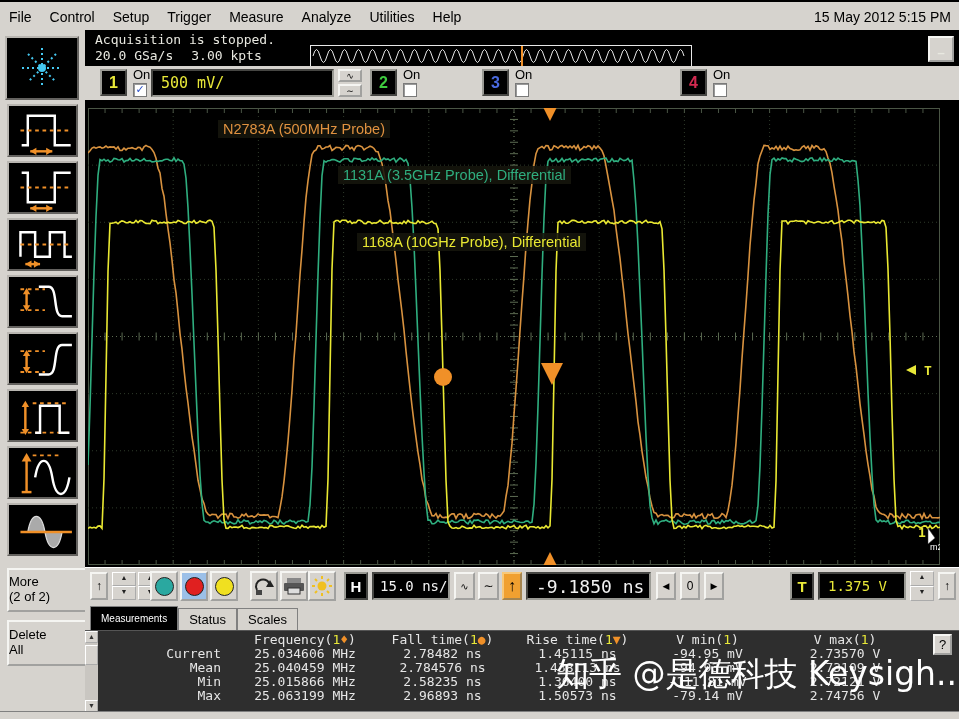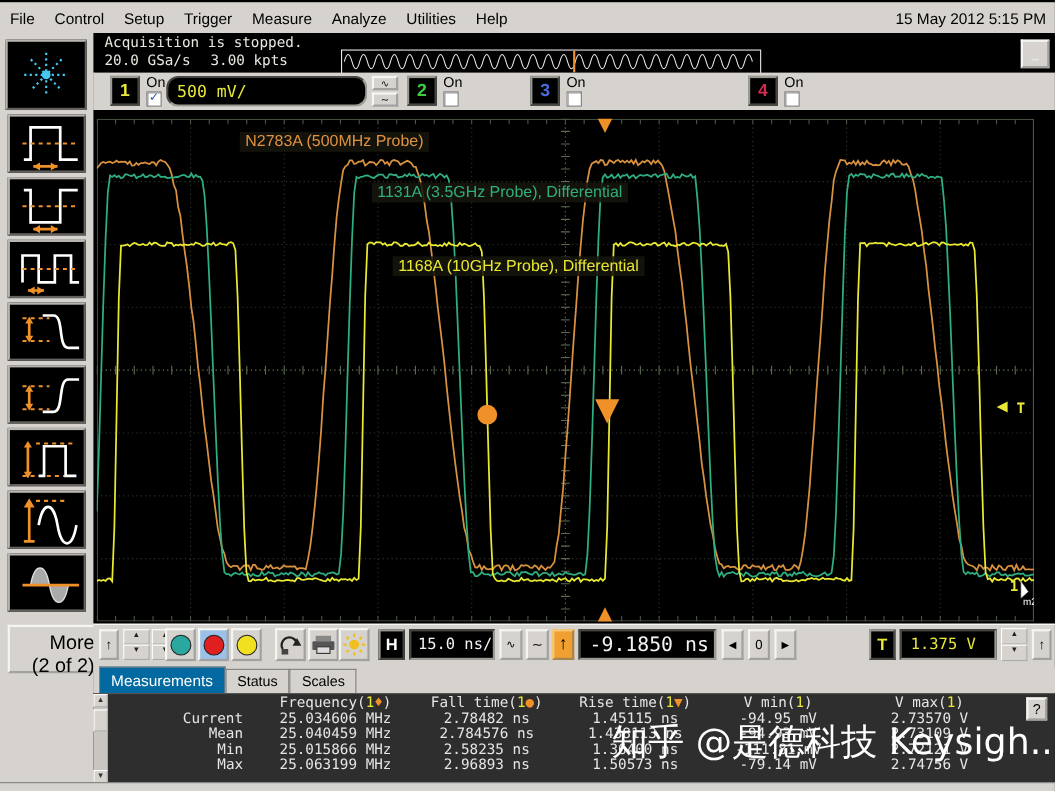--- a/index.html
+++ b/index.html
@@ -20,35 +20,35 @@
   
   .b3d{background:#d6d3ce;border:2px outset #f5f5f2;box-sizing:border-box;display:flex;align-items:center;justify-content:center;cursor:default;}
   .blk{background:#000;border:2px outset #9a9a94;box-sizing:border-box;display:flex;align-items:center;justify-content:center;}
   .disp{background:#000;border:2px inset #9a9a94;box-sizing:border-box;display:flex;align-items:center;font-family:"DejaVu Sans Mono",monospace;}
   .icon-btn{background:#000;border:2px outset #b8b5b0;box-sizing:border-box;}
   .chk{width:12px;height:12px;background:#fff;border:1px solid #7a7a7a;box-shadow:inset 1px 1px 0 #999;font-size:11px;line-height:11px;color:#2a50c8;text-align:center;}
   .onlbl{font-size:13px;color:#000;}
   .chnum{font-weight:bold;font-size:16px;}
   
   .tab{height:21px;padding:0 10px;font-size:13px;display:flex;align-items:center;border:1px solid #808080;border-bottom:none;background:#d6d3ce;color:#000;}
-  .tab.active{background:#0369a1;color:#fff;height:23px;font-size:14px;}
+  .tab.active{background:#000000;color:#fff;height:23px;font-size:10px;}
   
   .mtable{position:absolute;left:16px;top:2px;font-family:"DejaVu Sans Mono",monospace;font-size:13px;color:#e6e6e6;}
   .mrow{display:grid;grid-template-columns:134px 140px 135px 135px 125px 150px;height:14px;line-height:14px;}
   .mrow .lab{text-align:right;padding-right:14px;}
   .mrow .val{text-align:center;}
   .ch1c{color:#e8e838;}
   .symc{color:#f09028;}
   
   .sbar{position:absolute;left:0;top:0;width:13px;height:81px;background:#c9c6c1;}
   .sbtn{width:13px;height:12px;background:#d6d3ce;border:1px outset #fff;box-sizing:border-box;font-size:7px;text-align:center;line-height:10px;color:#333;}
   .sthumb{width:13px;height:20px;background:#d6d3ce;border:1px outset #fff;box-sizing:border-box;margin-top:2px;}
   .trace-label{position:absolute;font-size:14.5px;padding:1px 5px;background:rgba(22,22,12,0.88);white-space:nowrap;}
   .wm{position:absolute;left:556px;top:652px;width:410px;font-family:"DejaVu Sans",sans-serif;font-size:33px;color:#ffffff;z-index:50;white-space:nowrap;overflow:hidden;}
-  .sidebtn{position:absolute;left:7px;width:81px;background:#d6d3ce;border:2px outset #f5f5f2;box-sizing:border-box;text-align:right;font-size:18px;color:#000;}
+  .sidebtn{position:absolute;left:7px;width:81px;background:#d6d3ce;border:2px outset #f5f5f2;box-sizing:border-box;text-align:left;font-size:13px;color:#000;}
   .spin{display:flex;flex-direction:column;}
   .spin .sb{flex:1;background:#d6d3ce;border:1px outset #fff;font-size:7px;line-height:9px;text-align:center;color:#222;}
   .circb{width:17px;height:17px;border-radius:50%;border:1.5px solid #222;}
 </style>
 </head>
 <body>
 
 <div class="abs menubar">
   <span class="menu-item">File</span>
   <span class="menu-item">Control</span>
@@ -137,20 +137,24 @@
           <style>.w{fill:none;stroke:#fff;stroke-width:2}.o{stroke:#f09028;stroke-width:2}.od{stroke:#f09028;stroke-width:1.5;stroke-dasharray:3,3}.of{fill:#f09028}</style>
           <path d="M8,22 c3,-17 11,-17 14,0 z" fill="#aaa" stroke="#ddd"></path>
           <path d="M22,22 c3,17 11,17 14,0 z" fill="#aaa" stroke="#ddd"></path>
           <line class="o" x1="2" y1="22" x2="44" y2="22" stroke-width="2.5"></line>
         </svg></div>
     </div>
   <div class="sidebtn" style="top:538px;height:44px;padding-top:4px;">
     <div>More</div>
     <div>(2 of 2)</div>
   </div>
+  <div class="sidebtn" style="top:590px;height:46px;padding-top:5px;">
+    <div>Delete</div>
+    <div>All</div>
+  </div>
 </div>
 
 <div class="abs hdrstrip">
   <div class="abs" style="left:10px;top:2px;">Acquisition is stopped.</div>
   <div class="abs" style="left:10px;top:18px;"><span>20.0 GSa/s</span><span style="margin-left:18px;">3.00 kpts</span></div>
   <div class="abs" style="left:225px;top:15px;width:380px;height:22px;border:1px solid #e8e8e8;background:#000;">
     <svg id="preview-svg" width="378" height="20">
         <path d="M2,10 q3.5,-13 7,0 q3.5,13 7,0 q3.5,-13 7,0 q3.5,13 7,0 q3.5,-13 7,0 q3.5,13 7,0 q3.5,-13 7,0 q3.5,13 7,0 q3.5,-13 7,0 q3.5,13 7,0 q3.5,-13 7,0 q3.5,13 7,0 q3.5,-13 7,0 q3.5,13 7,0 q3.5,-13 7,0 q3.5,13 7,0 q3.5,-13 7,0 q3.5,13 7,0 q3.5,-13 7,0 q3.5,13 7,0 q3.5,-13 7,0 q3.5,13 7,0 q3.5,-13 7,0 q3.5,13 7,0 q3.5,-13 7,0 q3.5,13 7,0 q3.5,-13 7,0 q3.5,13 7,0 q3.5,-13 7,0 q3.5,13 7,0 q3.5,-13 7,0 q3.5,13 7,0 q3.5,-13 7,0 q3.5,13 7,0 q3.5,-13 7,0 q3.5,13 7,0 q3.5,-13 7,0 q3.5,13 7,0 q3.5,-13 7,0 q3.5,13 7,0 q3.5,-13 7,0 q3.5,13 7,0 q3.5,-13 7,0 q3.5,13 7,0 q3.5,-13 7,0 q3.5,13 7,0 q3.5,-13 7,0 q3.5,13 7,0 q3.5,-13 7,0 q3.5,13 7,0 q3.5,-13 7,0 q3.5,13 7,0 q3.5,-13 7,0" fill="none" stroke="#e8e8e8" stroke-width="1"></path>
         <line x1="211" x2="211" y1="0" y2="20" stroke="#f09028" stroke-width="2"></line>
       </svg>
@@ -160,21 +164,21 @@
   </div>
 </div>
 
 <div class="abs chrow">
 
   <div class="abs blk" style="left:15px;top:3px;width:27px;height:27px;">
       <span class="chnum" style="color:#e8e838;">1</span>
     </div>
   <div class="abs onlbl" style="left:48px;top:1px;">On</div>
   <div class="abs chk" style="left:48px;top:17px;"><span>✓</span></div>
-  <div class="abs disp" style="left:66px;top:3px;width:183px;height:28px;color:#e8e838;font-size:15px;padding-left:8px;border-radius:11px;">
+  <div class="abs disp" style="left:66px;top:3px;width:183px;height:28px;color:#e8e838;font-size:15px;padding-left:8px;">
       <span>500 mV/</span>
     </div>
   <div class="abs b3d" style="left:253px;top:3px;width:24px;height:13px;font-size:9px;">
       <span>∿</span>
     </div>
   <div class="abs b3d" style="left:253px;top:18px;width:24px;height:13px;font-size:9px;">
       <span>∼</span>
     </div>
 
   <div class="abs blk" style="left:285px;top:3px;width:27px;height:27px;">

